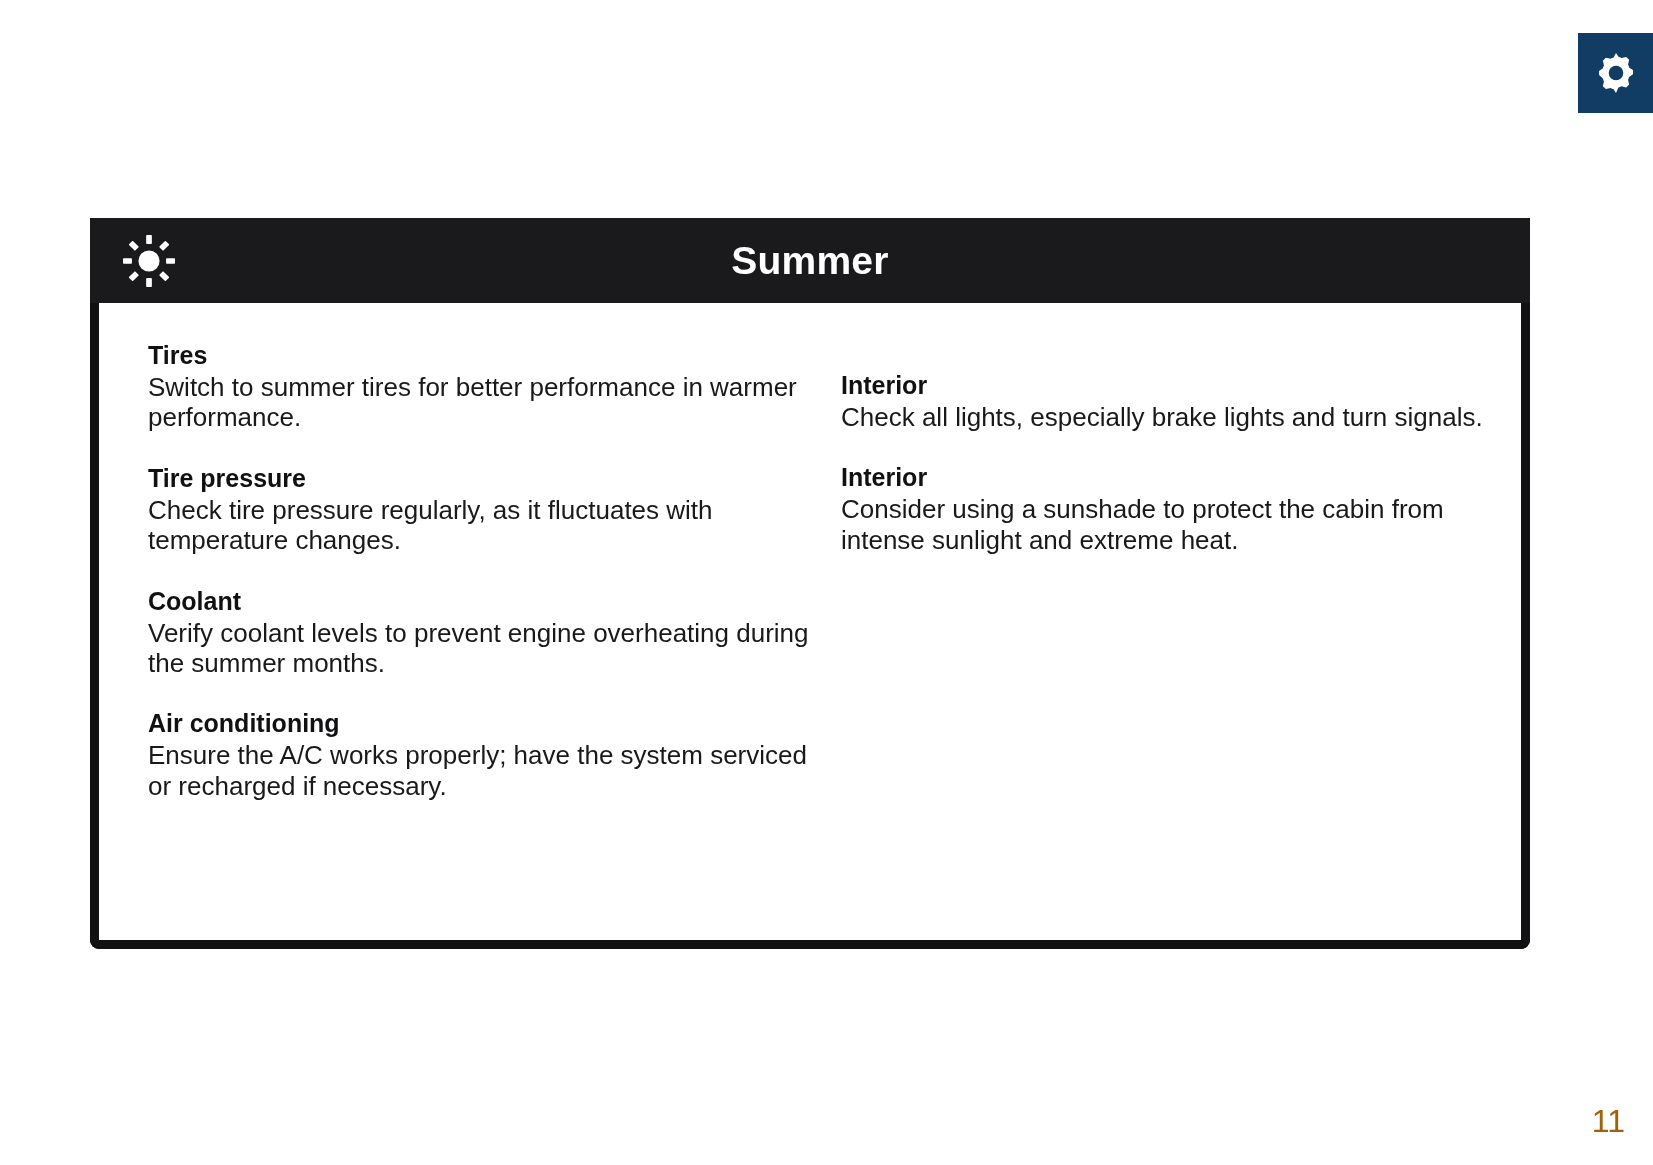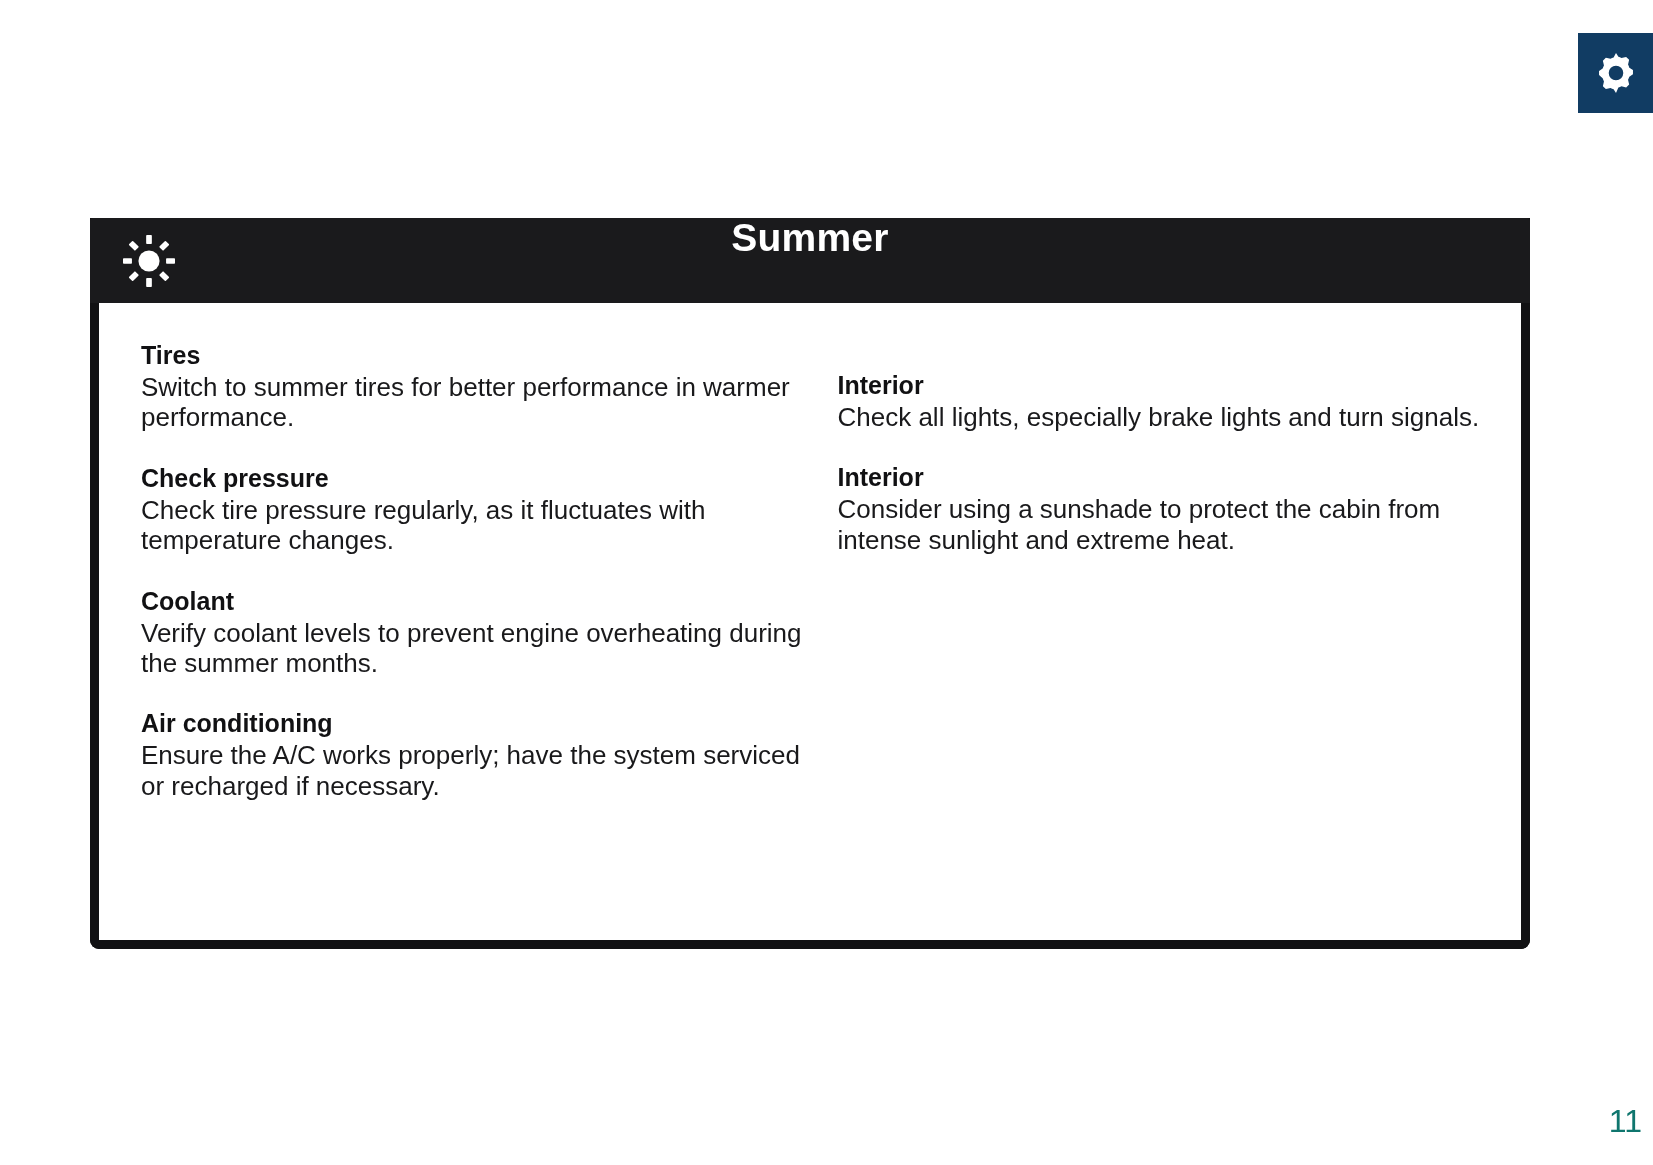--- a/index.html
+++ b/index.html
@@ -53,20 +53,21 @@
   .card-header {
     position: absolute;
     left: -0px;
     top: 0;
     margin-left: -9px;
     width: 1440px;
     height: 85px;
     background: #1a1a1c;
     border-radius: 3px 3px 0 0;
     display: flex;
+    align-items: center;
     flex: none;
   }
   .card-header .season-icon {
     position: absolute;
     left: 31px;
     top: 50%;
     transform: translateY(-50%);
     width: 56px;
     height: 56px;
     display: flex;
@@ -86,21 +87,21 @@
     font-weight: bold;
     letter-spacing: 0.2px;
     line-height: 1;
   }
 
   
   .card-body {
     margin-top: 85px;
     flex: 1 1 auto;
     display: flex;
-    padding: 37px 0 0 5px;
+    padding: 37px 0 0 12px;
   }
   .col {
     box-sizing: border-box;
   }
   .col-left {
     width: 730px;
     padding-left: 37px;
     padding-right: 20px;
   }
   .col-right {
@@ -125,24 +126,24 @@
   .entry-text {
     font-size: 26px;
     color: #19191b;
     line-height: 1.17;
     margin: 0;
   }
 
   
   .page-number {
     position: absolute;
-    right: 11px;
+    right: 28px;
     bottom: 28px;
     font-size: 32px;
-    color: #0f766e;
+    color: #a16207;
     line-height: 1;
   }
 </style>
 </head>
 <body>
 
 <div class="gear-badge">
   <span>
     <svg viewBox="0 0 24 24" aria-hidden="true">
       <path fill="#ffffff" d="M12 1.6l1.25 1.9a9 9 0 0 1 1.6.67L17.3 3.6l1.55 1.55-.57 2.45c.28.5.5 1.04.67 1.6l1.9 1.25v2.2l-1.9 1.25a9 9 0 0 1-.67 1.6l.57 2.45-1.55 1.55-2.45-.57c-.5.28-1.04.5-1.6.67L12 22.4l-1.25-1.9a9 9 0 0 1-1.6-.67l-2.45.57-1.55-1.55.57-2.45a9 9 0 0 1-.67-1.6L3.15 13.1v-2.2l1.9-1.25c.17-.56.39-1.1.67-1.6L5.15 5.6 6.7 4.05l2.45.57c.5-.28 1.04-.5 1.6-.67L12 1.6zm0 6.6a3.8 3.8 0 1 0 0 7.6 3.8 3.8 0 0 0 0-7.6z"></path>
@@ -172,21 +173,21 @@
   <div class="card-body">
 
     <div class="col col-left">
 
       <div class="entry">
         <p class="entry-title">Tires</p>
         <p class="entry-text">Switch to summer tires for better performance in warmer performance.</p>
       </div>
 
       <div class="entry">
-        <p class="entry-title">Check pressure</p>
+        <p class="entry-title">Tire pressure</p>
         <p class="entry-text">Check tire pressure regularly, as it fluctuates with temperature changes.</p>
       </div>
 
       <div class="entry">
         <p class="entry-title">Coolant</p>
         <p class="entry-text">Verify coolant levels to prevent engine overheating during the summer months.</p>
       </div>
 
       <div class="entry">
       </div>

